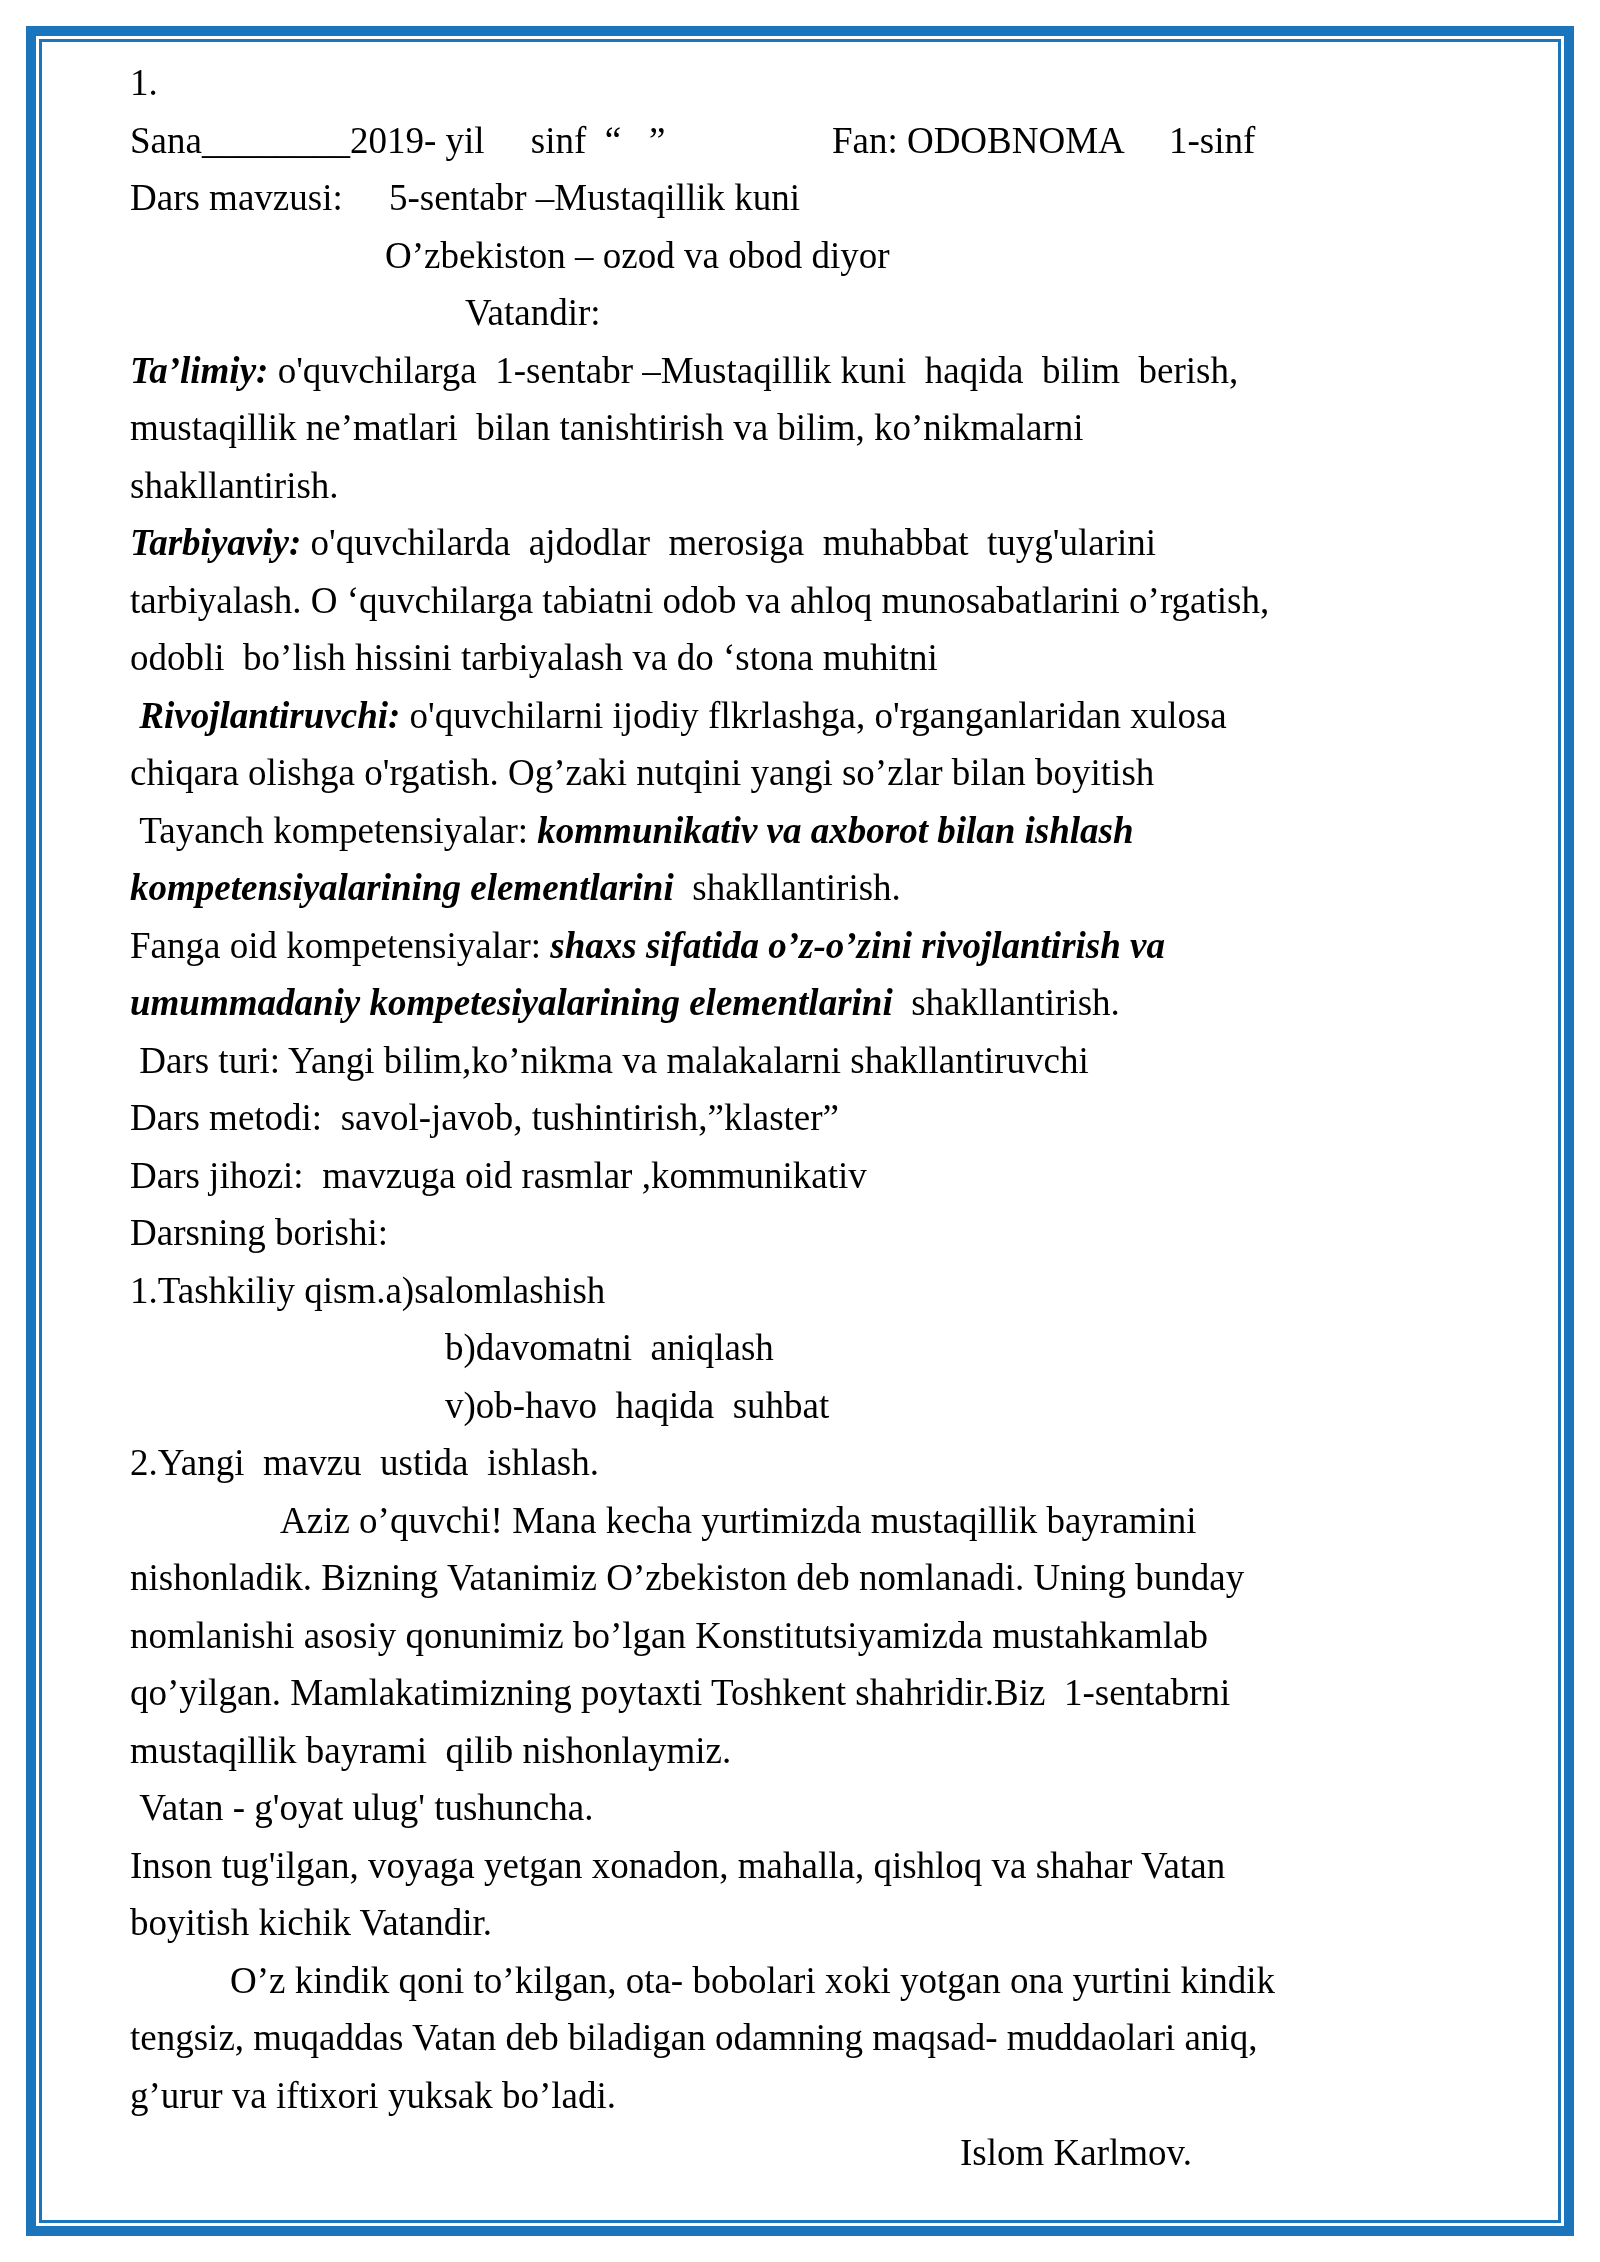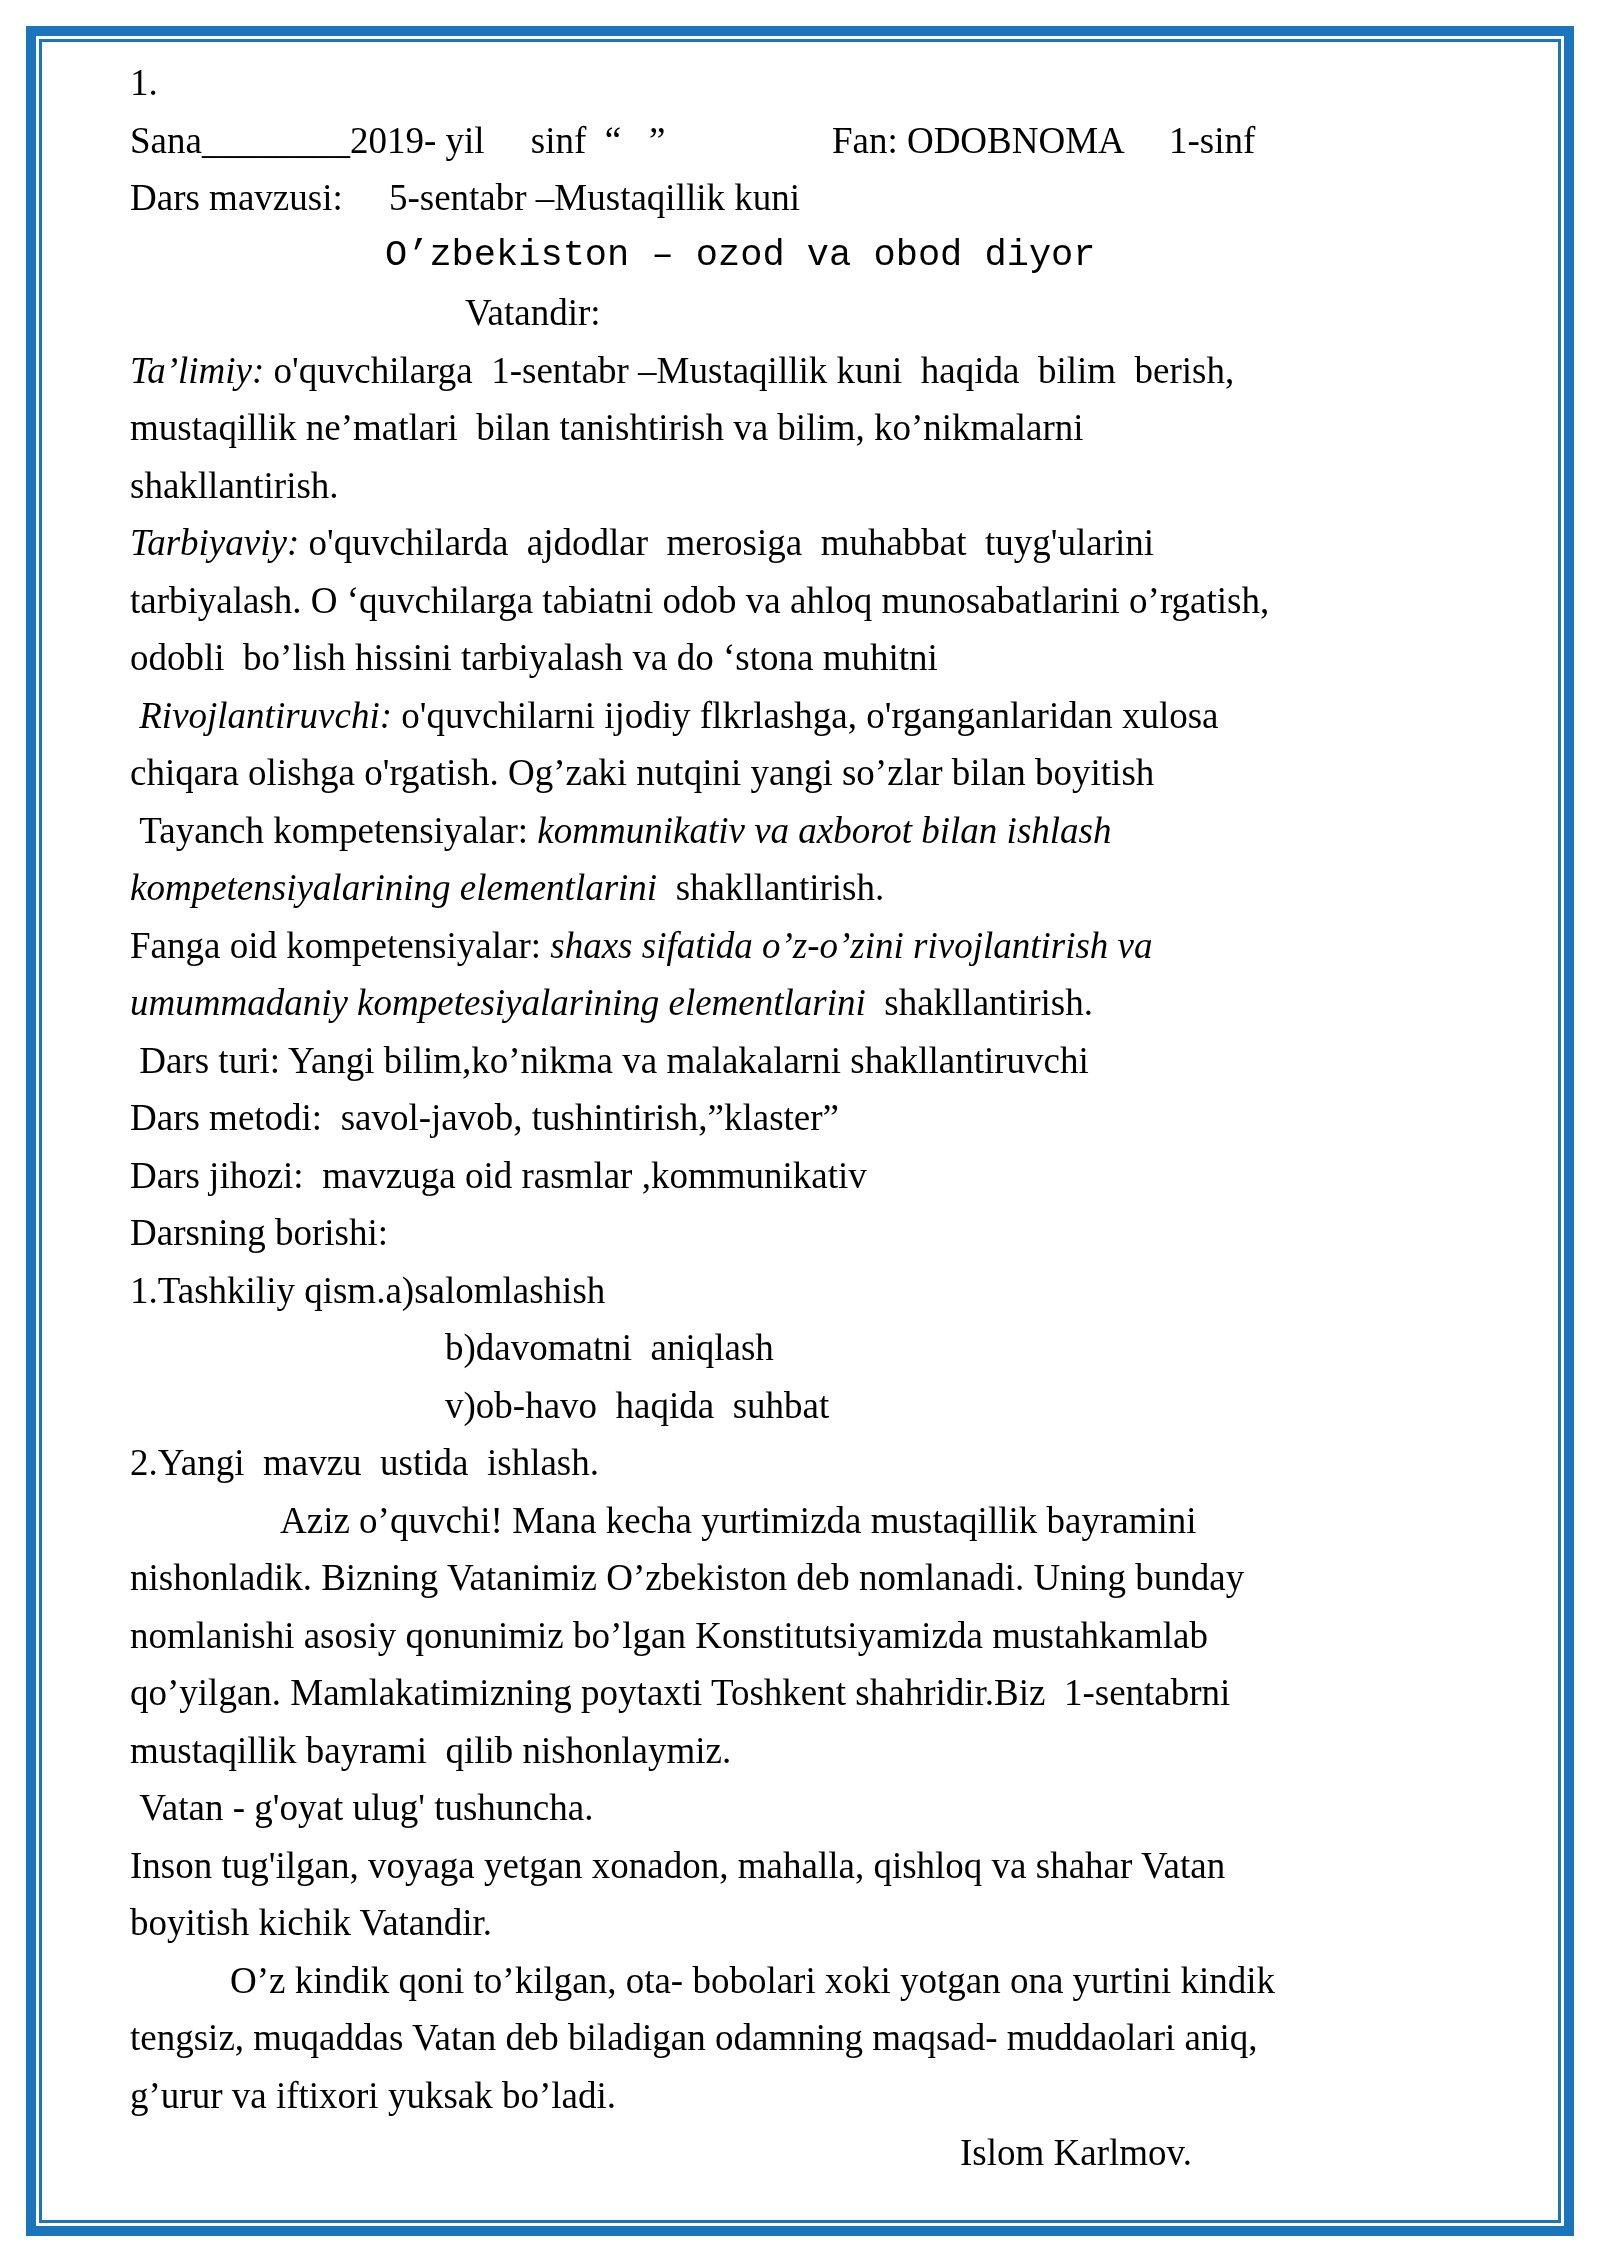--- a/index.html
+++ b/index.html
@@ -32,22 +32,23 @@
   }
   .content p {
     margin: 0;
     font-size: 37px;
     line-height: 57.5px;
     white-space: pre-wrap;
     font-style: normal;
   }
   .content em {
     font-style: italic;
+    font-weight: bold;
   }
-  .ind255 { padding-left: 255px; font-family: Liberation Mono, monospace; }
+  .ind255 { padding-left: 255px; }
   .ind335 { padding-left: 335px; }
   .ind315 { padding-left: 315px; }
   .ind150 { padding-left: 150px; }
   .ind100 { padding-left: 100px; }
   .ind830 { padding-left: 830px; }
 </style>
 </head>
 <body>
 
 <div class="border-frame">

